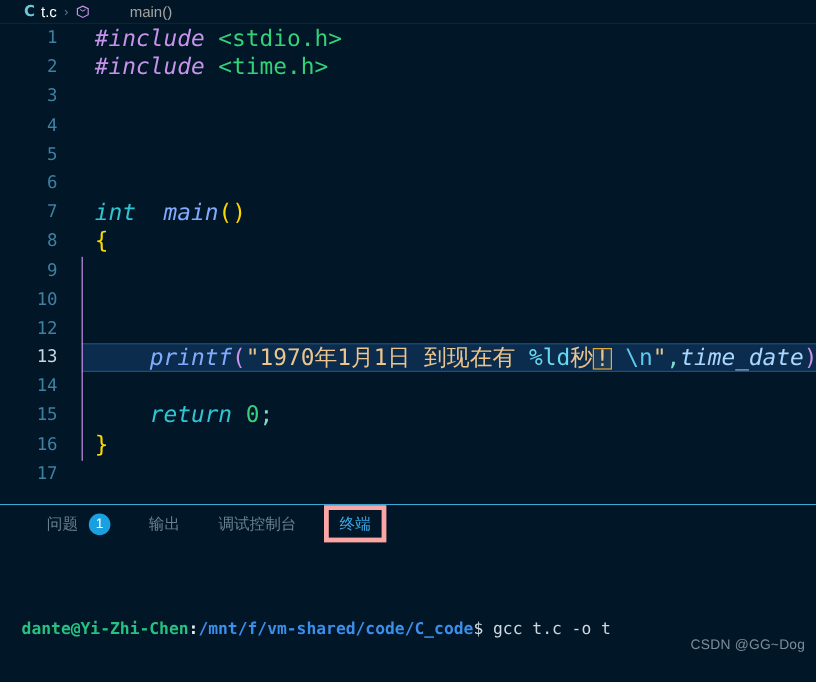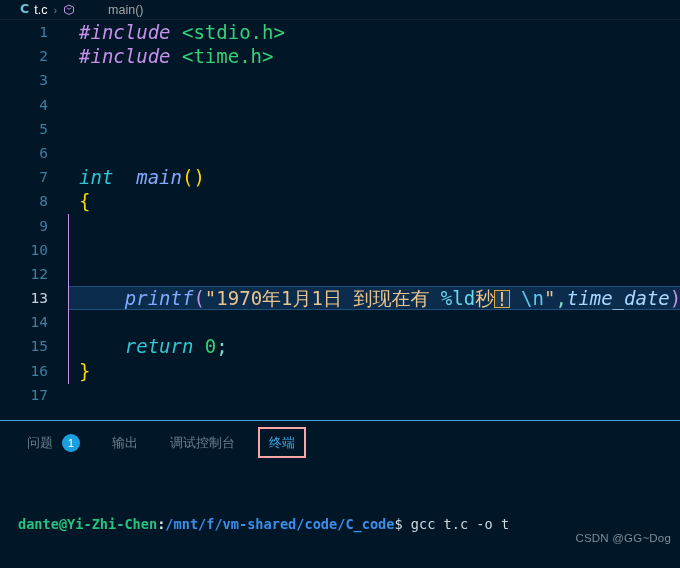--- a/index.html
+++ b/index.html
@@ -158,37 +158,37 @@
   .panel {
     position: absolute;
     top: 421px; left: 0;
     width: 680px;
     height: 147px;
     background: #011627;
   }
   .tabs {
     height: 37px;
     display: flex;
-    align-items: flex-end;
-    padding-left: 18px;
+    align-items: flex-start;
+    padding-left: 30px;
     font-family: "Liberation Sans", sans-serif;
   }
   .tab {
     display: flex;
     align-items: center;
     height: 31px;
     padding: 0 9px;
     margin-right: 14px;
     color: #68818f;
     font-size: 13px;
     white-space: nowrap;
   }
   .tab.active {
     color: #3aa9e8;
-    border: 2px solid #fca5a5;
+    border: 4px solid #fca5a5;
   }
   .badge {
     display: inline-flex;
     align-items: center;
     justify-content: center;
     min-width: 18px;
     height: 18px;
     padding: 0 5px;
     margin-left: 9px;
     border-radius: 9px;

